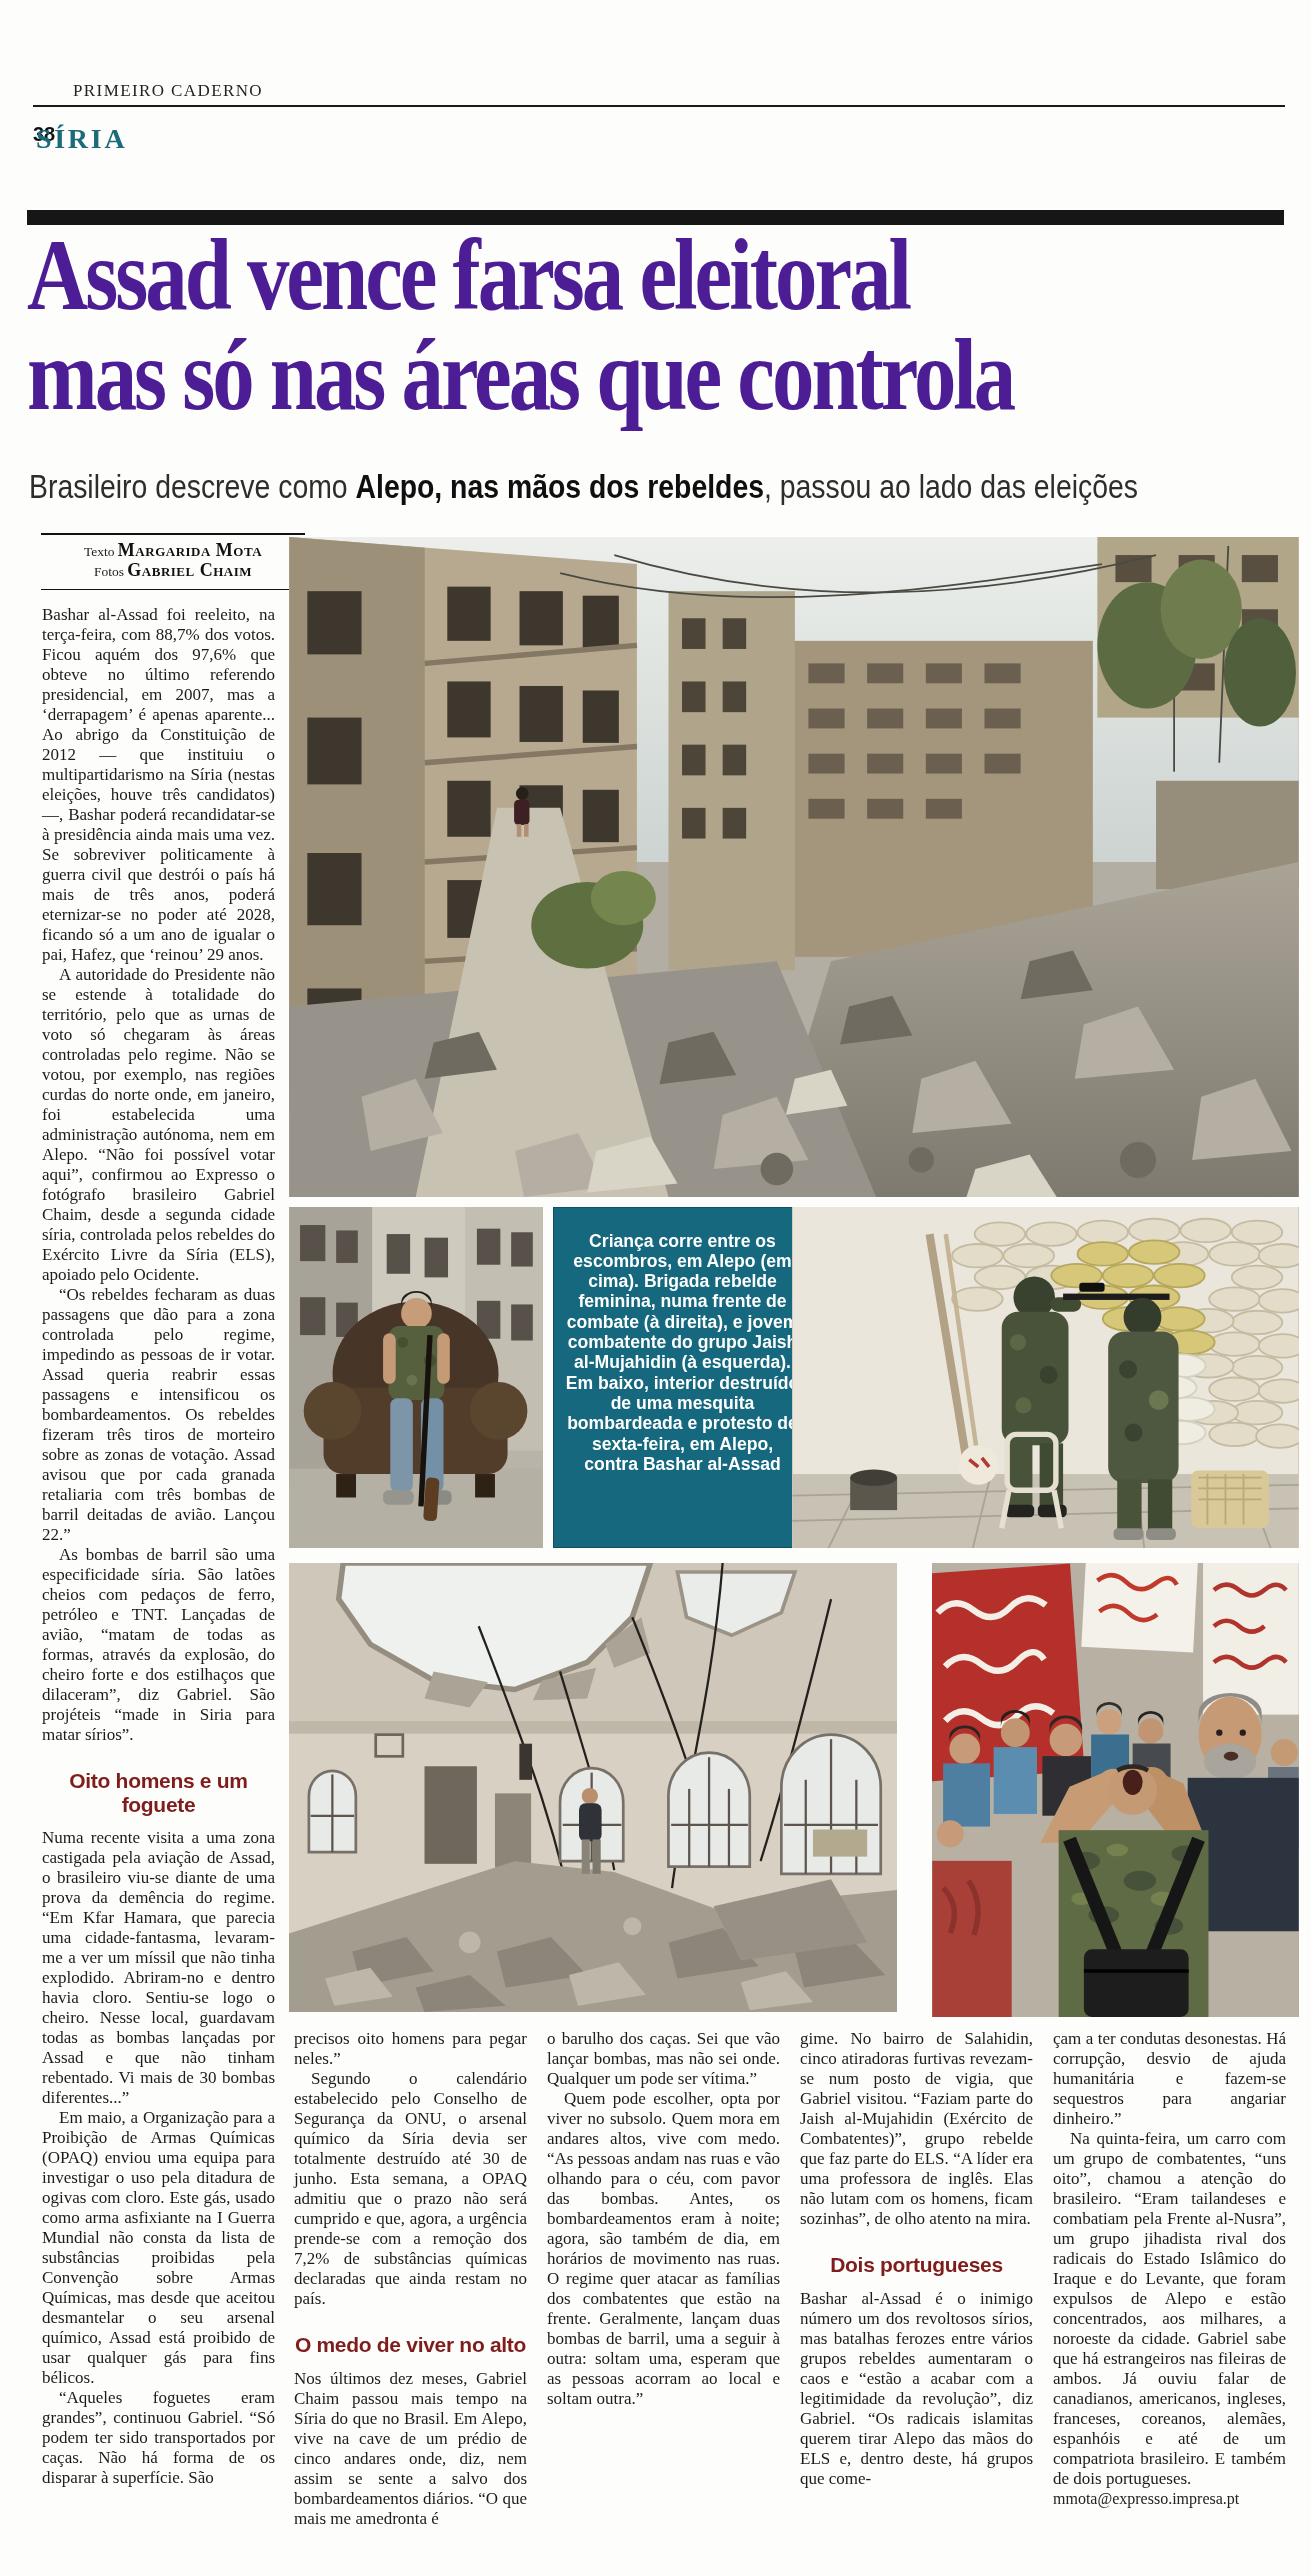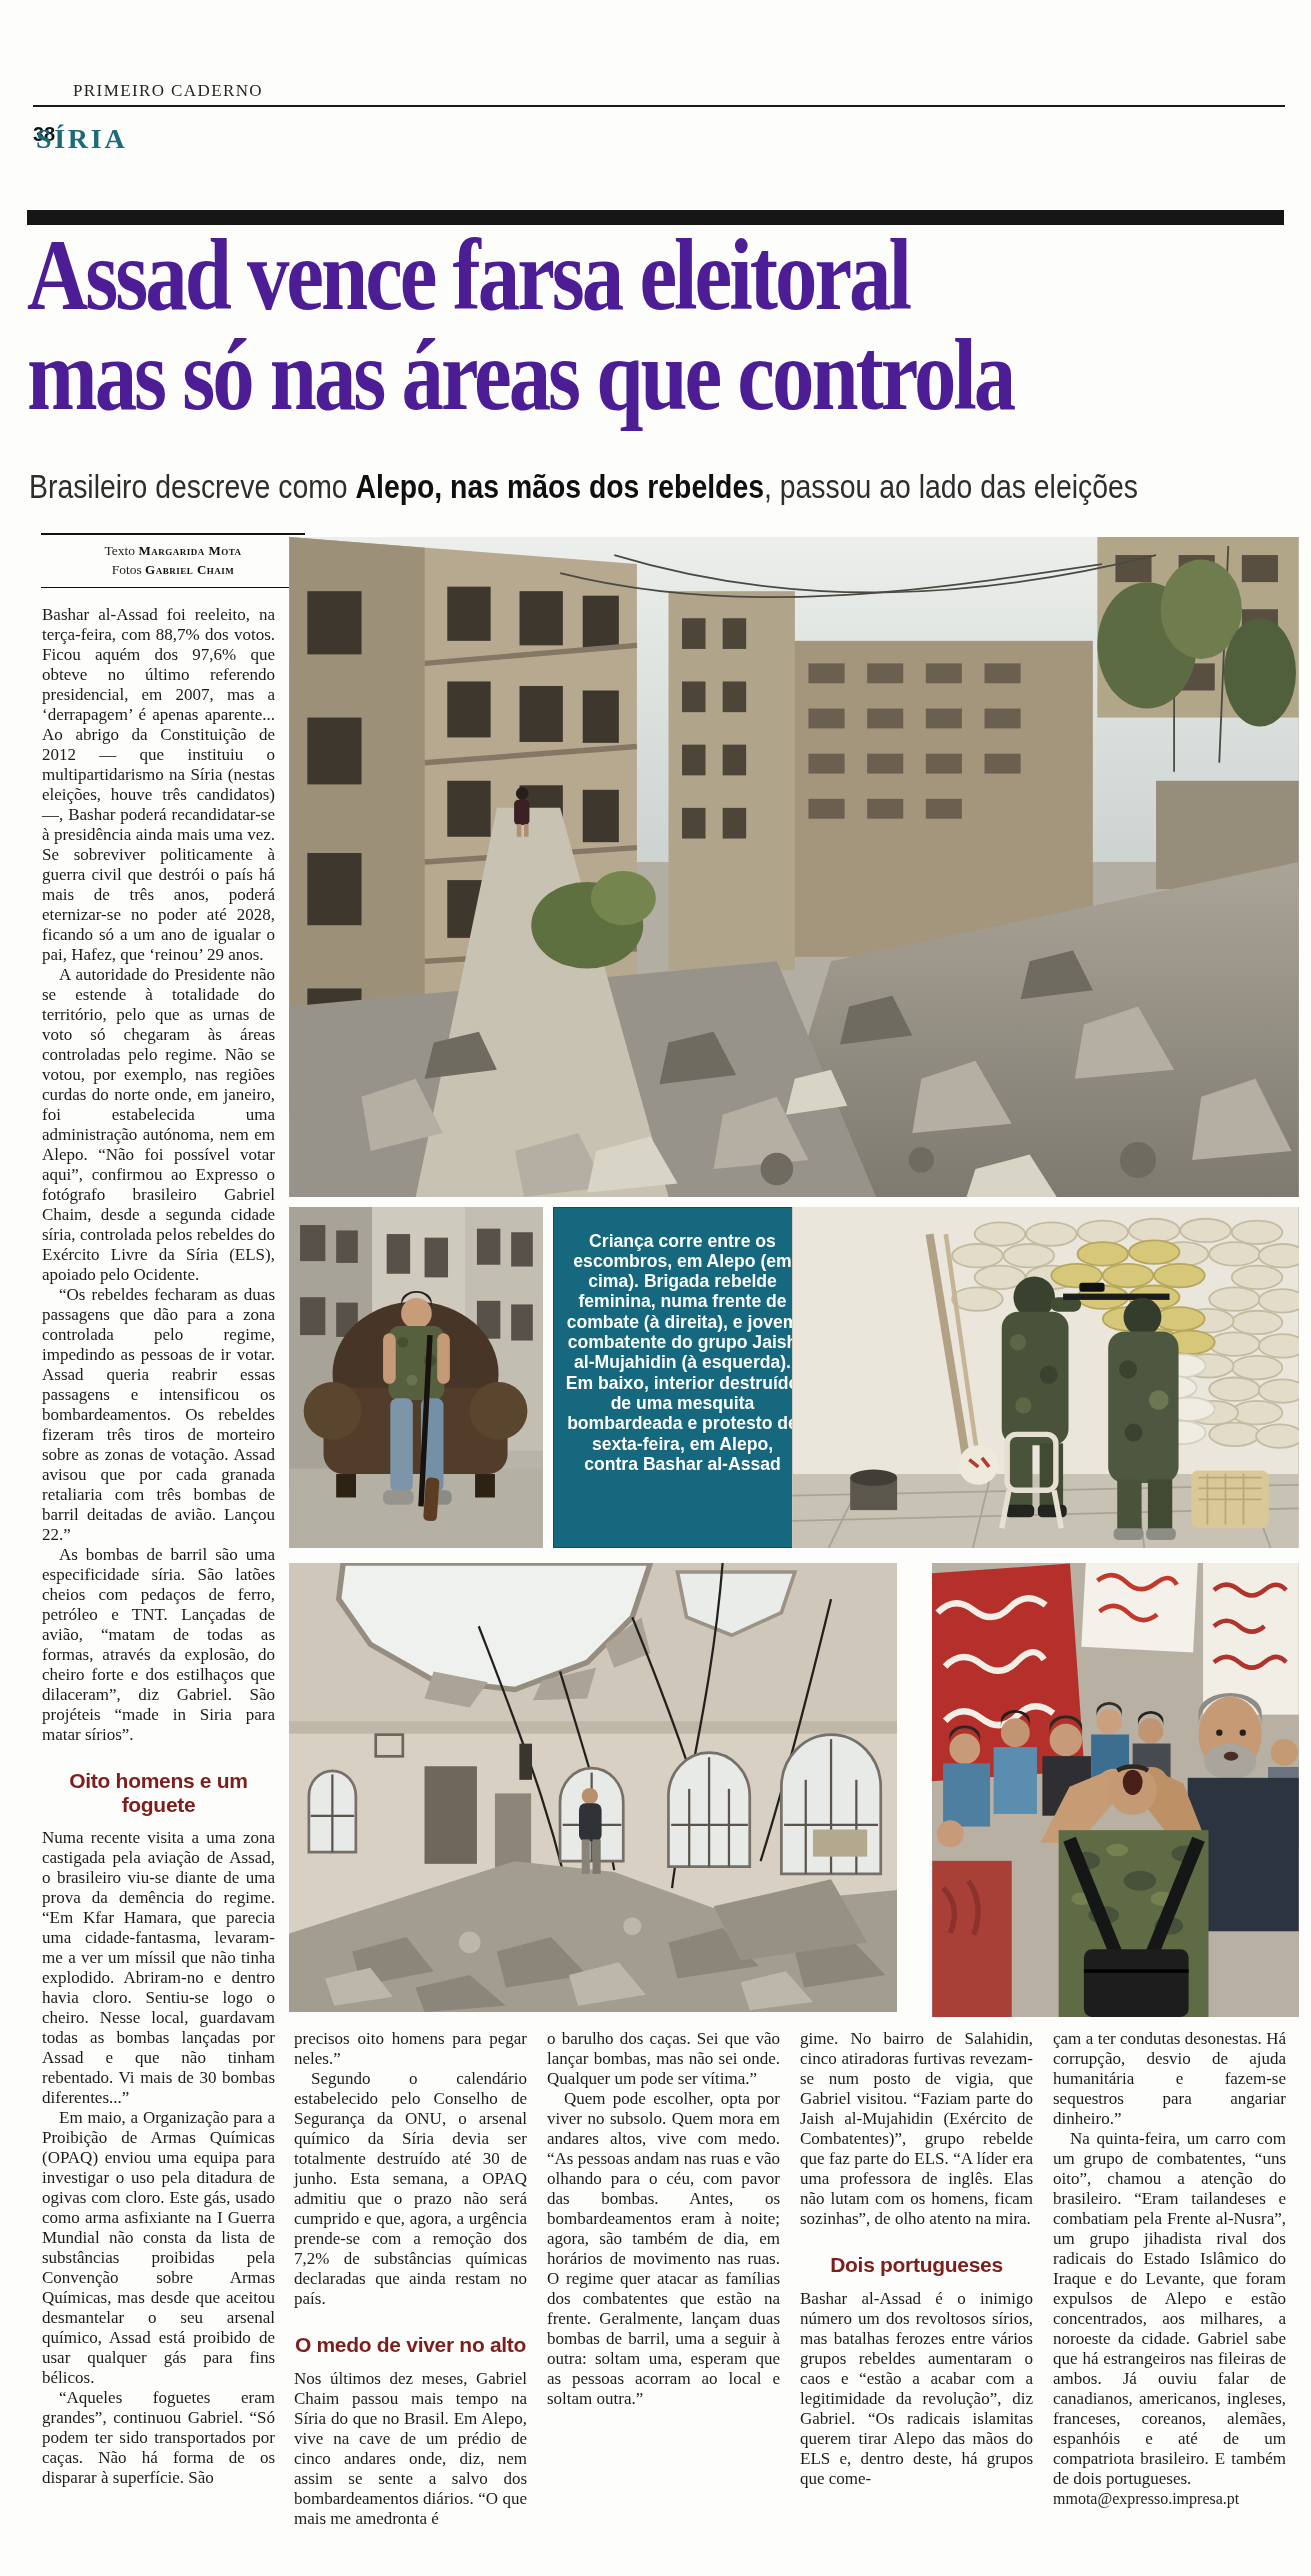--- a/index.html
+++ b/index.html
@@ -21,21 +21,21 @@
 
   
   .standfirst{position:absolute;left:29px;top:468px;font:400 33px "Liberation Sans",sans-serif;
               color:#2d2d2d;transform:scaleX(.86);transform-origin:0 0;white-space:nowrap;}
   .standfirst .sf-b{font-weight:700;color:#0f0f0f;}
 
   
   .byline{position:absolute;left:41px;top:533px;width:264px;text-align:center;box-sizing:border-box;
           border-top:2.7px solid #111;border-bottom:1.8px solid #111;padding:6.3px 0 8.1px;}
   .by-row{font:400 13.5px "Liberation Serif",serif;color:#222;line-height:19px;}
-  .by-name{font-weight:700;font-size:13px;font-variant:small-caps;letter-spacing:0.5px;color:#111;}
+  .by-name{font-weight:700;font-size:18px;font-variant:small-caps;letter-spacing:0.5px;color:#111;}
 
   
   .bcol{position:absolute;width:233px;font:400 17px/20px "Liberation Serif",serif;
         color:#1b1b1b;text-align:justify;}
   .bcol p{margin:0;}
   .bcol p.ind{text-indent:17px;}
   .subh{font:700 21px/23.5px "Liberation Sans",sans-serif;color:#7f1d1d;margin:24.4px 0 11.7px;letter-spacing:-0.3px;text-align:center;}
   .email{margin-top:5.4px;text-align:left;font-size:16px;color:#222;}
 
   .col1{left:42px;top:605px;}

